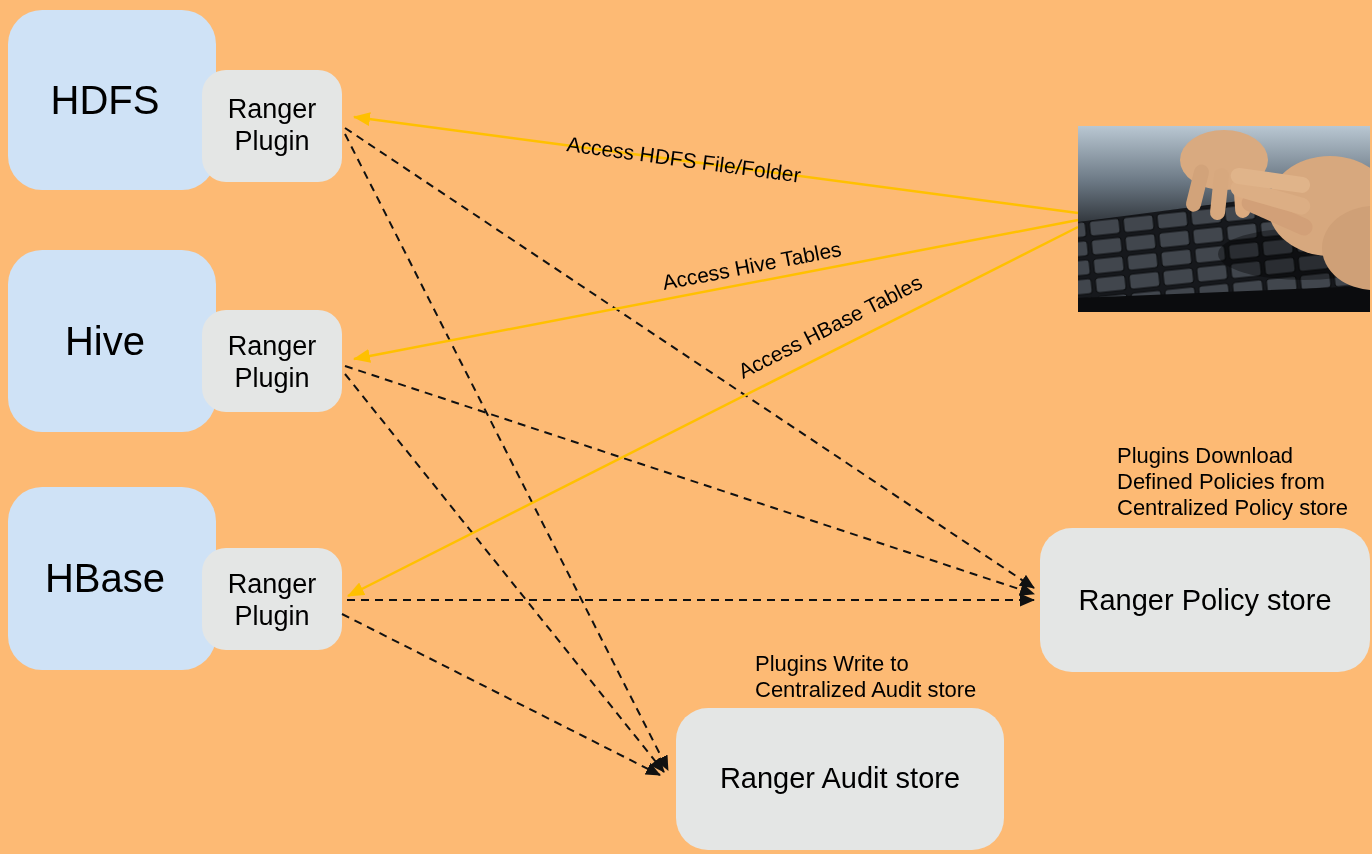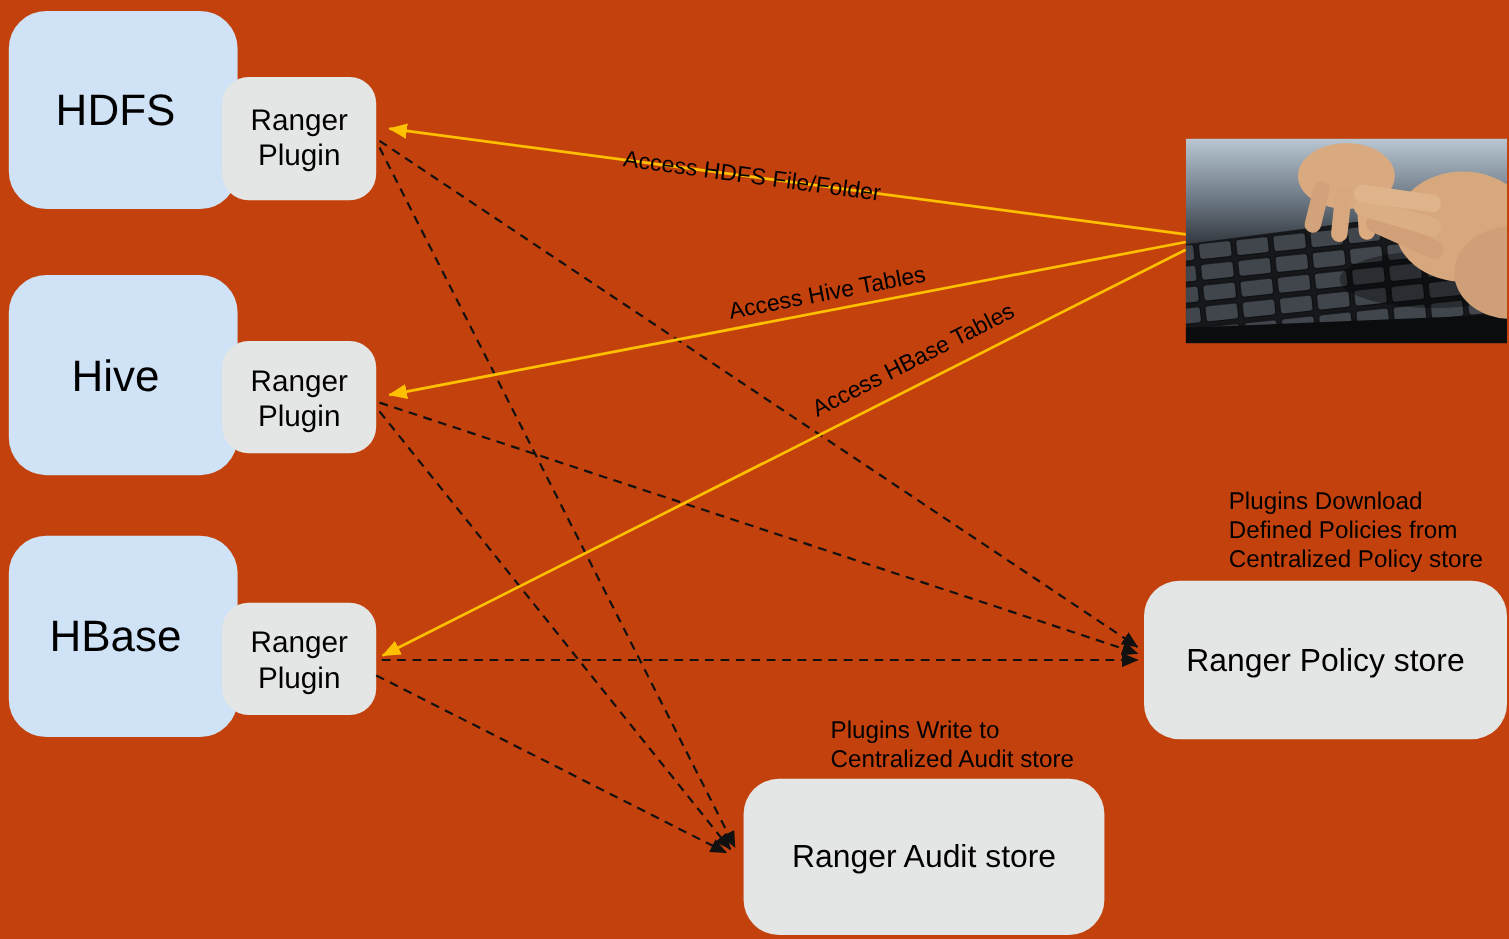--- a/index.html
+++ b/index.html
@@ -5,21 +5,21 @@
   html, body {
     margin: 0;
     padding: 0;
     background: #ffffff;
     font-family: "Liberation Sans", sans-serif;
   }
   .canvas {
     position: relative;
     width: 1372px;
     height: 854px;
-    background: #c2410c;
+    background: #fdba74;
     overflow: hidden;
   }
   svg text {
     font-family: "Liberation Sans", sans-serif;
     fill: #000000;
   }
   .svc-label   { font-size: 40px; }
   .plg-label   { font-size: 27px; }
   .store-label { font-size: 29px; }
   .note-text   { font-size: 22px; }

